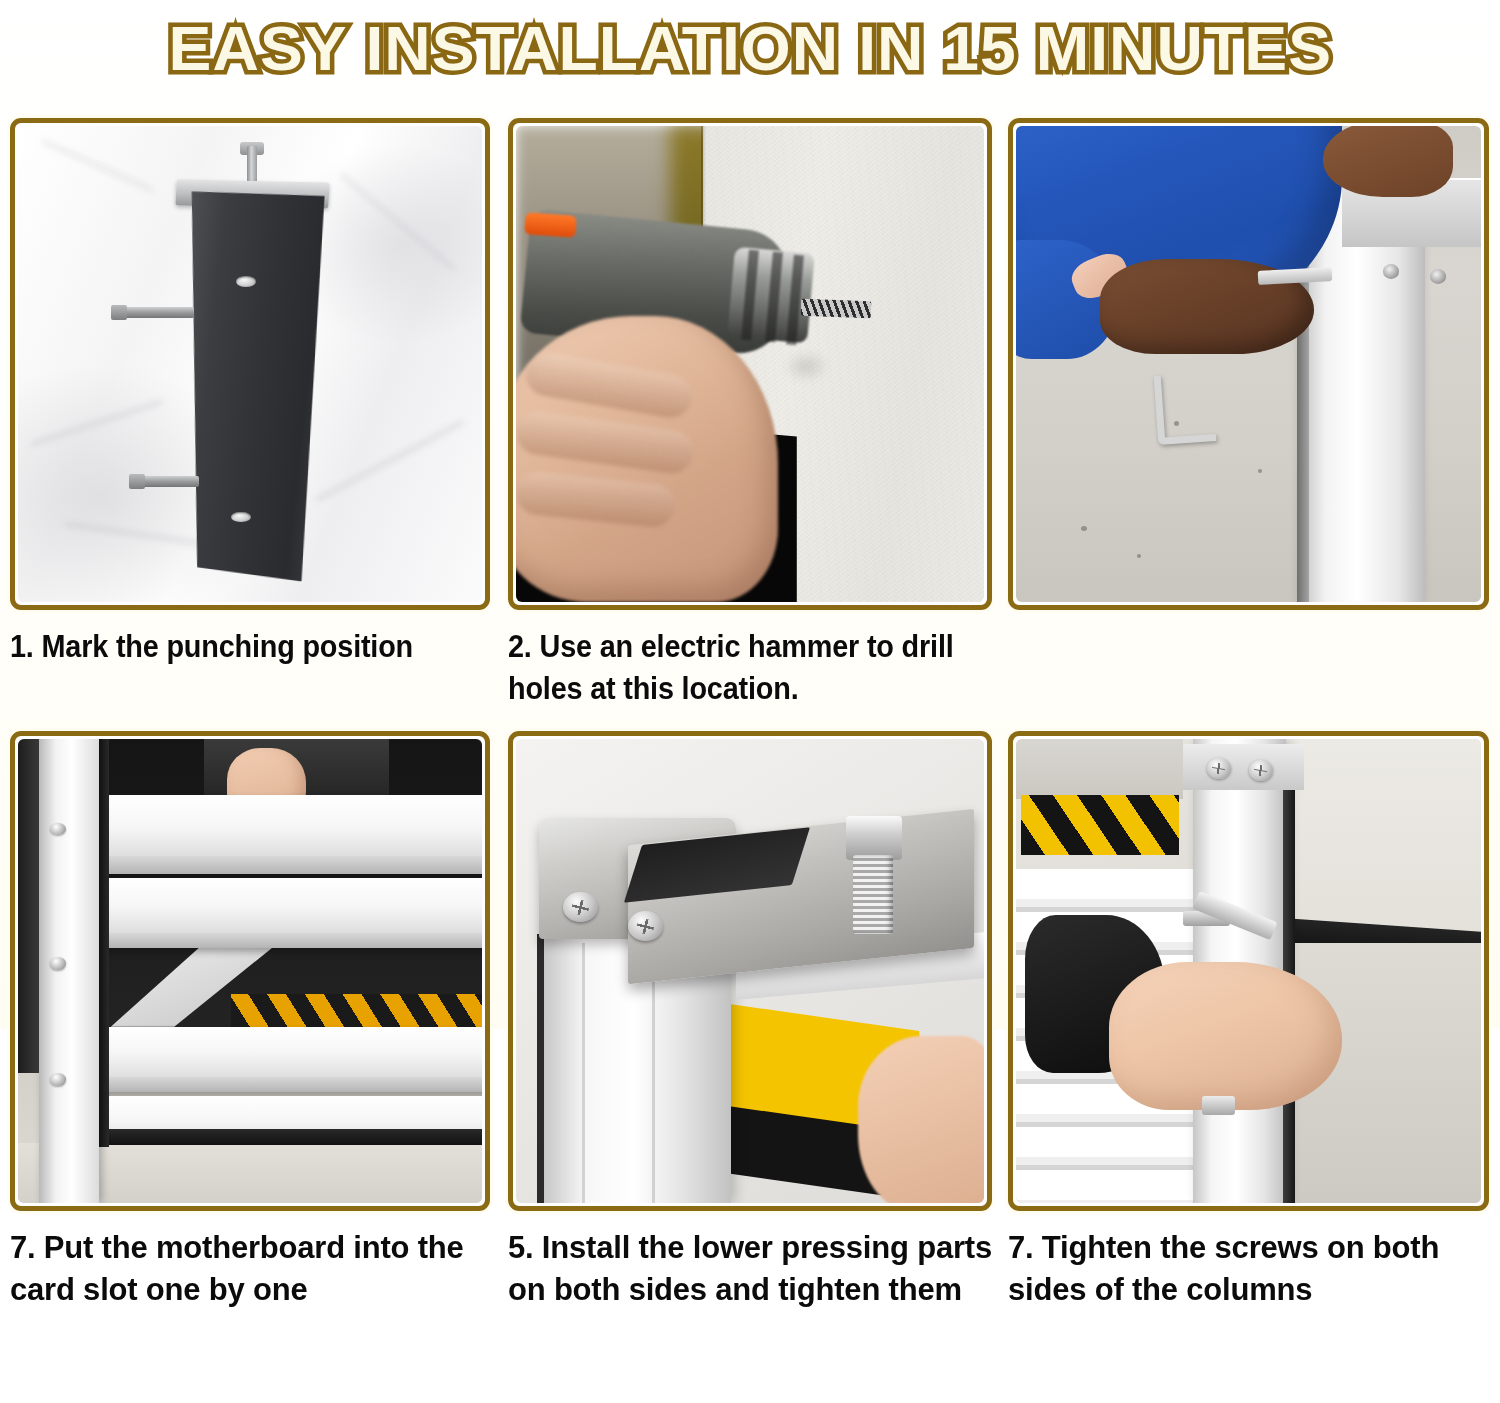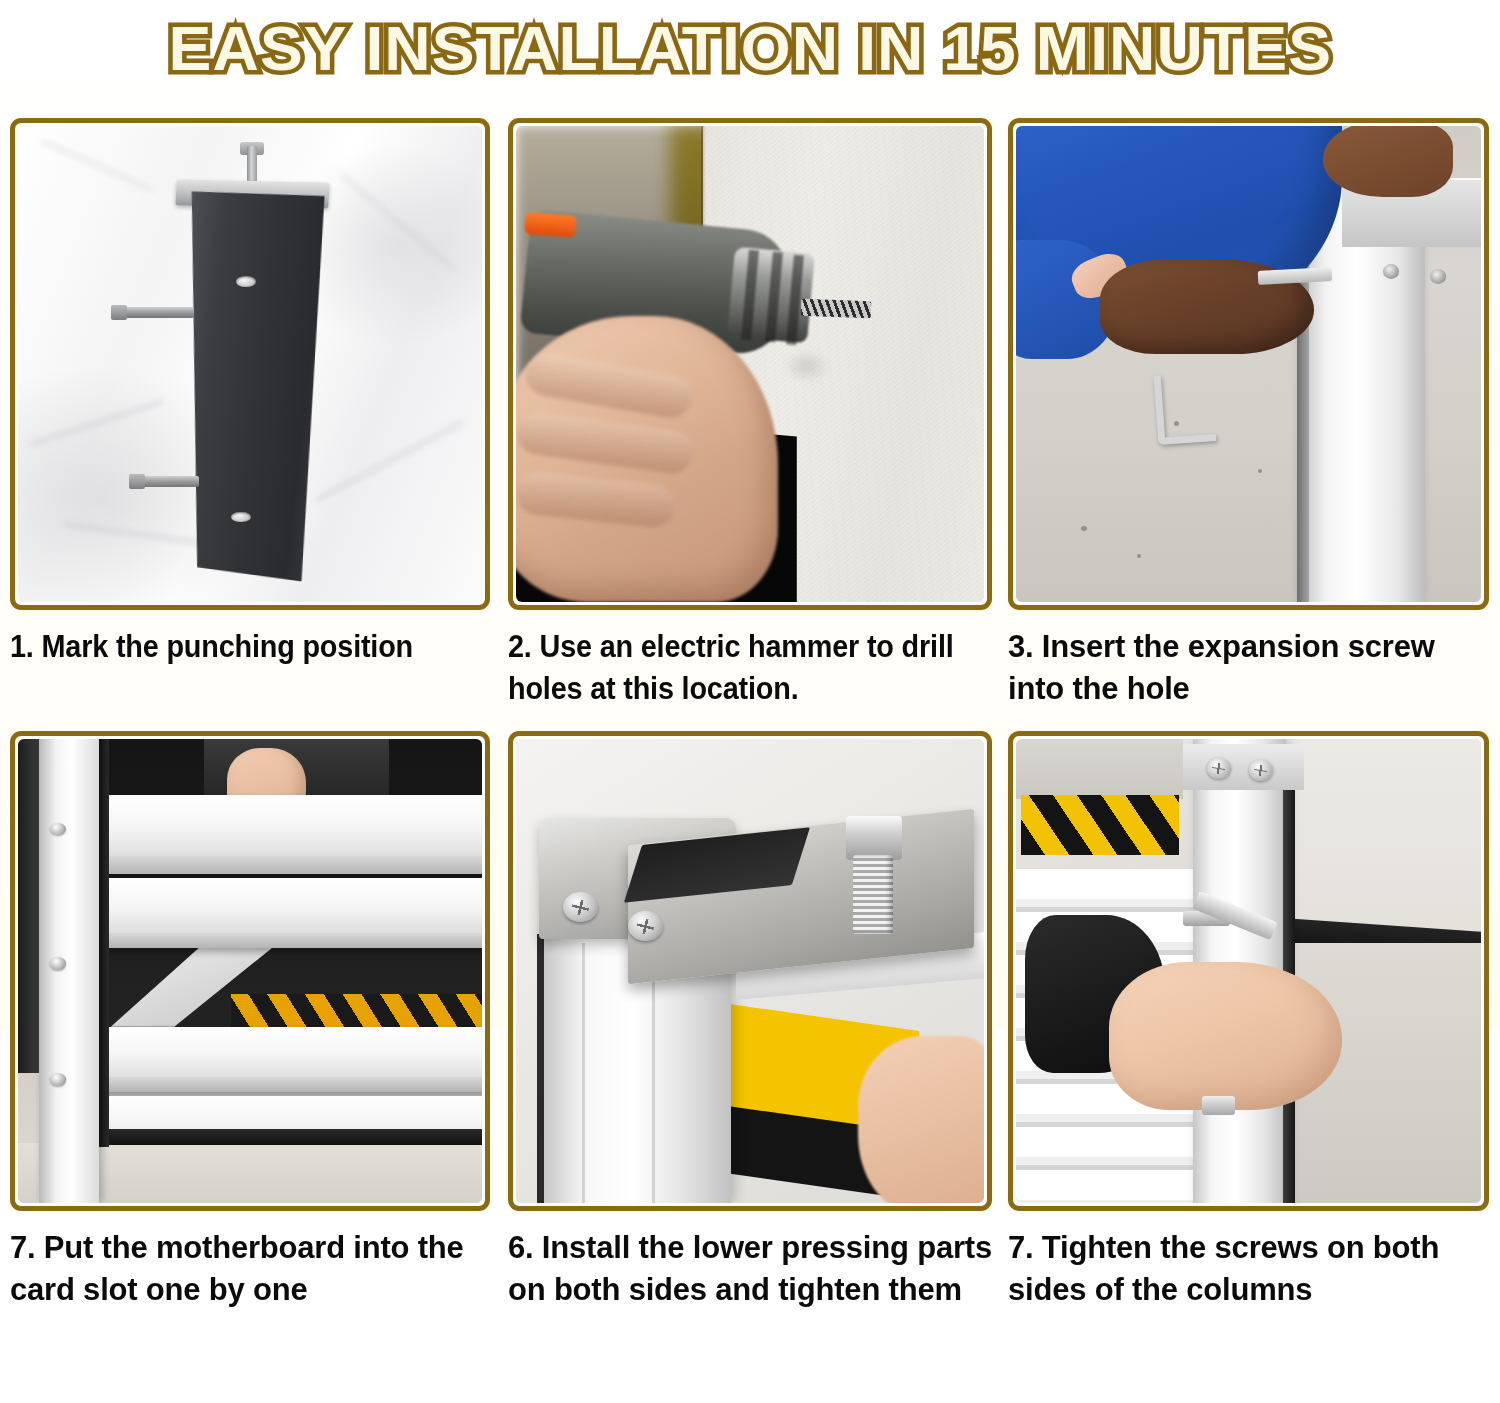--- a/index.html
+++ b/index.html
@@ -581,21 +581,20 @@
             <div class="p3-screw" style="left:89%;top:30%;"></div>
             <div class="p3-shirt"></div>
             <div class="p3-sleeve"></div>
             <div class="p3-cuff"></div>
             <div class="p3-arm"></div>
             <div class="p3-hand2"></div>
             <div class="p3-tool"></div>
             <div class="p3-allen"></div>
           </div>
         </div>
-        <div class="caption">3. Insert the expansion screw into the hole</div>
       </div>
 
     </div>
 
     <div class="spacer-row"></div>
 
     <div class="row r2">
 
       <div class="cell c1">
         <div class="photo">
@@ -646,21 +645,21 @@
             <div class="p5-bracket"></div>
             <div class="p5-plate"></div>
             <div class="p5-slot"></div>
             <div class="p5-bolthole"></div>
             <div class="p5-bolthead"></div>
             <div class="p5-boltshaft"></div>
             <div class="p5-scr" style="left:10%;top:33%;"></div>
             <div class="p5-scr" style="left:24%;top:37%;"></div>
           </div>
         </div>
-        <div class="caption">6. Install the lower pressing parts on both sides and tighten them</div>
+        <div class="caption">5. Install the lower pressing parts on both sides and tighten them</div>
       </div>
 
       <div class="cell c3">
         <div class="photo">
           <div class="inner">
             <div class="p6-bg"></div>
             <div class="p6-wall"></div>
             <div class="p6-skirt"></div>
             <div class="p6-floor"></div>
             <div class="p6-topleft"></div>

